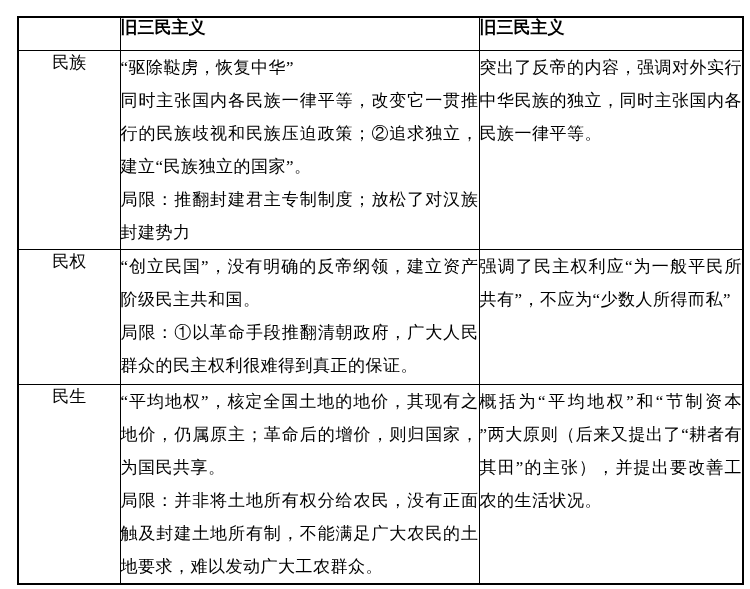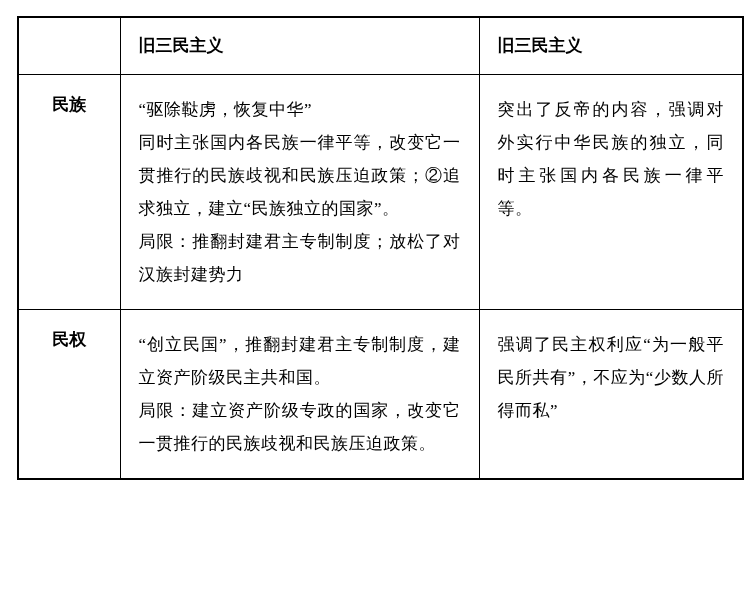--- a/index.html
+++ b/index.html
@@ -16,34 +16,34 @@
     left: 17px;
     top: 16px;
     width: 725px;
     border-collapse: collapse;
     table-layout: fixed;
     border: 2px solid #000000;
   }
   table.cmp td {
     border: 1px solid #000000;
     vertical-align: top;
-    padding: 18px;
+    padding: 0;
     overflow: hidden;
   }
   .hdr-cell {
     font-family: "Liberation Sans", "DejaVu Sans", sans-serif;
     font-weight: bold;
     font-size: 17px;
     padding-left: 42px;
     vertical-align: middle;
     line-height: 20px;
   }
   .label-cell {
     font-family: "Liberation Sans", "DejaVu Sans", sans-serif;
-    font-weight: bold;
+    font-weight: normal;
     font-size: 17px;
     text-align: center;
     padding-top: 6px;
   }
   .body-cell {
     font-size: 17px;
     line-height: 33px;
     padding: 0 11px 0 9px;
     text-align: justify;
     letter-spacing: 0.5px;
@@ -74,22 +74,32 @@
         <p>局限：推翻封建君主专制制度；放松了对汉族封建势力</p>
       </td>
       <td class="body-cell">
         <p>突出了反帝的内容，强调对外实行中华民族的独立，同时主张国内各民族一律平等。</p>
       </td>
     </tr>
 
     <tr style="height:135px">
       <td class="label-cell">民权</td>
       <td class="body-cell">
-        <p>“创立民国”，推翻封建君主专制制度，建立资产阶级民主共和国。</p>
-        <p>局限：建立资产阶级专政的国家，改变它一贯推行的民族歧视和民族压迫政策。</p>
+        <p>“创立民国”，没有明确的反帝纲领，建立资产阶级民主共和国。</p>
+        <p>局限：①以革命手段推翻清朝政府，广大人民群众的民主权利很难得到真正的保证。</p>
       </td>
       <td class="body-cell">
         <p>强调了民主权利应“为一般平民所共有”，不应为“少数人所得而私”</p>
       </td>
     </tr>
 
+    <tr style="height:197px">
+      <td class="label-cell">民生</td>
+      <td class="body-cell">
+        <p>“平均地权”，核定全国土地的地价，其现有之地价，仍属原主；革命后的增价，则归国家，为国民共享。</p>
+        <p>局限：并非将土地所有权分给农民，没有正面触及封建土地所有制，不能满足广大农民的土地要求，难以发动广大工农群众。</p>
+      </td>
+      <td class="body-cell">
+        <p>概括为“平均地权”和“节制资本 ”两大原则（后来又提出了“耕者有其田”的主张），并提出要改善工农的生活状况。</p>
+      </td>
+    </tr>
   </tbody>
 </table>
 
 </body></html>

